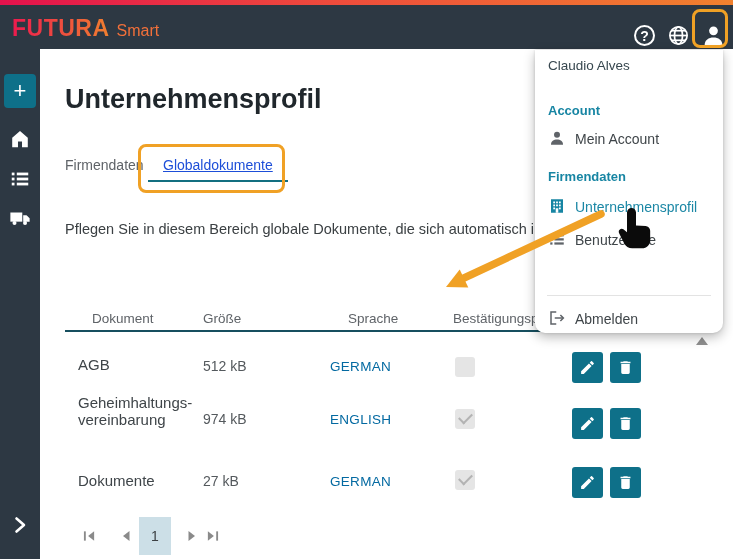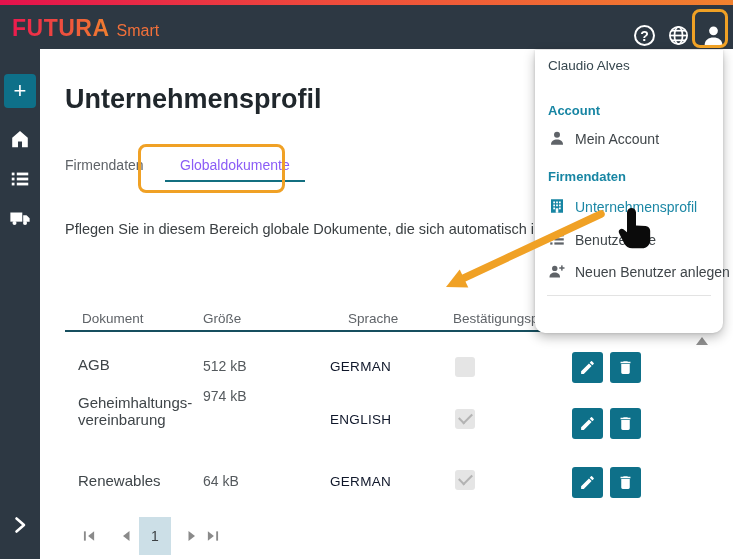--- a/index.html
+++ b/index.html
@@ -28,33 +28,33 @@
              border:none; border-radius:4px; color:#fff; font-size:22px; font-weight:normal;
              display:flex; align-items:center; justify-content:center; cursor:pointer; }
   .snav { position:absolute; left:9px; cursor:pointer; }
   .snav-home { top:79px; } .snav-list { top:119px; } .snav-truck { top:158px; }
   .expander { position:absolute; left:8px; bottom:18px; cursor:pointer; }
 
   
   .page-title { position:absolute; left:65px; top:84px; margin:0; font-size:27px; font-weight:bold; color:#20272c; }
   .tab { position:absolute; top:157px; font-size:14px; color:#5f6368; cursor:pointer; }
   .tab-0 { left:65px; }
-  .tab-1 { left:180px; color:#8b5cf6; }
+  .tab-1 { left:163px; color:#1d4ed8;text-decoration:underline; }
   .tab.active::after { content:""; position:absolute; left:-15px; right:-15px; bottom:-9px;
                        height:2.5px; background:#136f80; }
   .description { position:absolute; left:65px; top:221px; font-size:14.5px; color:#3b4043; white-space:nowrap; }
 
   
   .thead span { position:absolute; top:311px; font-size:13.5px; color:#5f6368; white-space:nowrap; }
-  .col-doc { left:82px; } .col-size { left:203px; } .col-lang { left:348px; } .col-conf { left:453px; }
+  .col-doc { left:92px; } .col-size { left:203px; } .col-lang { left:348px; } .col-conf { left:453px; }
   .thead-line { position:absolute; left:65px; top:330px; width:647px; height:2px; background:#174f5f; }
   .cell { position:absolute; white-space:pre-line; }
   .cell-name { left:78px; font-size:15px; color:#3f4549; line-height:17px; }
   .cell-size { left:203px; font-size:14px; color:#54595d; }
-  .cell-lang { left:330px; font-size:13.5px; color:#0f172a; letter-spacing:.3px; }
+  .cell-lang { left:330px; font-size:13.5px; color:#0369a1; letter-spacing:.3px; }
   .checkbox { position:absolute; left:455px; width:20px; height:20px; background:#e5e5e5;
               border-radius:3px; cursor:pointer; }
   .checkbox.checked::after { content:""; position:absolute; left:4px; top:4px; width:11px; height:6px;
               border-left:2px solid #b3b3b3; border-bottom:2px solid #b3b3b3; transform:rotate(-45deg); }
   .iconbtn { position:absolute; width:31px; height:31px; background:#0e7089; border:none; border-radius:3px;
              display:flex; align-items:center; justify-content:center; cursor:pointer; padding:0; }
   .btn-edit { left:572px; } .btn-del { left:610px; }
 
   
   .pgico { position:absolute; top:528px; cursor:pointer; }
@@ -178,38 +178,38 @@
     <button class="iconbtn btn-del" style="top:352px">
       <svg width="17" height="17" viewBox="0 0 24 24">
           <path d="M6 19a2 2 0 0 0 2 2h8a2 2 0 0 0 2-2V7H6v12zM19 4h-3.5l-1-1h-5l-1 1H5v2h14V4z" fill="#fff"></path>
         </svg>
     </button>
   </div>
 
   <div>
     <div class="cell cell-name" style="top:394px">Geheimhaltungs-
 vereinbarung</div>
-    <div class="cell cell-size" style="top:388px">974 kB</div>
+    <div class="cell cell-size" style="top:411px">974 kB</div>
     <div class="cell cell-lang" style="top:412px">ENGLISH</div>
     <span class="checkbox checked" style="top:409px"></span>
     <button class="iconbtn btn-edit" style="top:408px">
       <svg width="17" height="17" viewBox="0 0 24 24">
           <path d="M3 17.25V21h3.75L17.81 9.94l-3.75-3.75L3 17.25zM20.71 7.04a1 1 0 0 0 0-1.41l-2.34-2.34a1 1 0 0 0-1.41 0l-1.83 1.83 3.75 3.75 1.83-1.83z" fill="#fff"></path>
         </svg>
     </button>
     <button class="iconbtn btn-del" style="top:408px">
       <svg width="17" height="17" viewBox="0 0 24 24">
           <path d="M6 19a2 2 0 0 0 2 2h8a2 2 0 0 0 2-2V7H6v12zM19 4h-3.5l-1-1h-5l-1 1H5v2h14V4z" fill="#fff"></path>
         </svg>
     </button>
   </div>
 
   <div>
-    <div class="cell cell-name" style="top:472px">Renewables</div>
-    <div class="cell cell-size" style="top:473px">64 kB</div>
+    <div class="cell cell-name" style="top:472px">Dokumente</div>
+    <div class="cell cell-size" style="top:473px">27 kB</div>
     <div class="cell cell-lang" style="top:474px">GERMAN</div>
     <span class="checkbox checked" style="top:470px"></span>
     <button class="iconbtn btn-edit" style="top:467px">
       <svg width="17" height="17" viewBox="0 0 24 24">
           <path d="M3 17.25V21h3.75L17.81 9.94l-3.75-3.75L3 17.25zM20.71 7.04a1 1 0 0 0 0-1.41l-2.34-2.34a1 1 0 0 0-1.41 0l-1.83 1.83 3.75 3.75 1.83-1.83z" fill="#fff"></path>
         </svg>
     </button>
     <button class="iconbtn btn-del" style="top:467px">
       <svg width="17" height="17" viewBox="0 0 24 24">
           <path d="M6 19a2 2 0 0 0 2 2h8a2 2 0 0 0 2-2V7H6v12zM19 4h-3.5l-1-1h-5l-1 1H5v2h14V4z" fill="#fff"></path>
@@ -283,33 +283,34 @@
             <rect x="3" y="5.5" width="3" height="3"></rect>
             <rect x="8.5" y="5.5" width="12.5" height="3"></rect>
             <rect x="3" y="11" width="3" height="3"></rect>
             <rect x="8.5" y="11" width="12.5" height="3"></rect>
             <rect x="3" y="16.5" width="3" height="3"></rect>
             <rect x="8.5" y="16.5" width="12.5" height="3"></rect>
           </svg>
       </span>
       <span class="lbl">Benutzerliste</span>
     </div>
-    <div class="dd-item dd-neuer">
+
+    <div class="dd-divider"></div>
+    <div class="dd-item dd-abmelden">
       <span class="ico">
-        <svg width="18" height="18" viewBox="0 0 24 24" fill="#5f6368">
-            <circle cx="9" cy="8.5" r="3.6"></circle>
-            <path d="M2 20c0-3.9 3.2-6 7-6s7 2.1 7 6v.5H2z"></path>
-            <rect x="17.5" y="4.5" width="2" height="7"></rect>
-            <rect x="15" y="7" width="7" height="2"></rect>
+        <svg width="18" height="18" viewBox="0 0 24 24">
+            <g fill="none" stroke="#5f6368" stroke-width="2">
+              <path d="M11 4H4v16h7"></path>
+              <path d="M9 12h11"></path>
+              <path d="M16.5 8l4 4-4 4"></path>
+            </g>
           </svg>
       </span>
-      <span class="lbl">Neuen Benutzer anlegen</span>
-    </div>
-
-    <div class="dd-divider"></div>
+      <span class="lbl">Abmelden</span>
+    </div>
   </div>
 
   <div class="anno-box anno-avatar"></div>
   <div class="anno-box anno-tab"></div>
   <svg class="anno-arrow" width="733" height="559" viewBox="0 0 733 559">
     <line x1="601" y1="214" x2="464" y2="278" stroke="#f0a125" stroke-width="7.5" stroke-linecap="round"></line>
     <polygon points="446,287 459.7,269.4 468.3,287.4" fill="#f0a125"></polygon>
   </svg>
   <svg class="anno-cursor" width="36" height="48" viewBox="0 0 32 42">
     <path d="M12 1.5c-2.2 0-4 1.8-4 4v17.5l-3.2-2.6c-2.1-1.7-5 .8-3.9 3.2l4.5 9.2c1.3 2.7 4.1 4.5 7.2 4.5h8.6c4.4 0 7.4-3.1 7.4-7.5v-8.1c0-2.3-1.8-4.1-4.1-4.2L16 16.9V5.5c0-2.2-1.8-4-4-4z" fill="#0b0b0b"></path>

